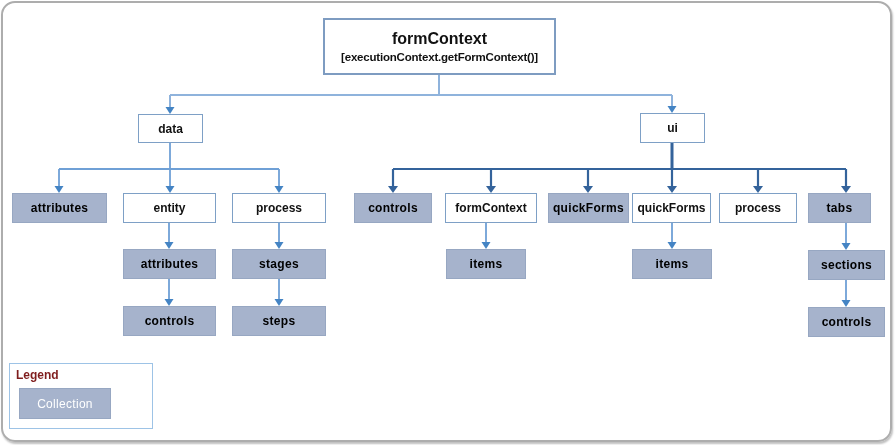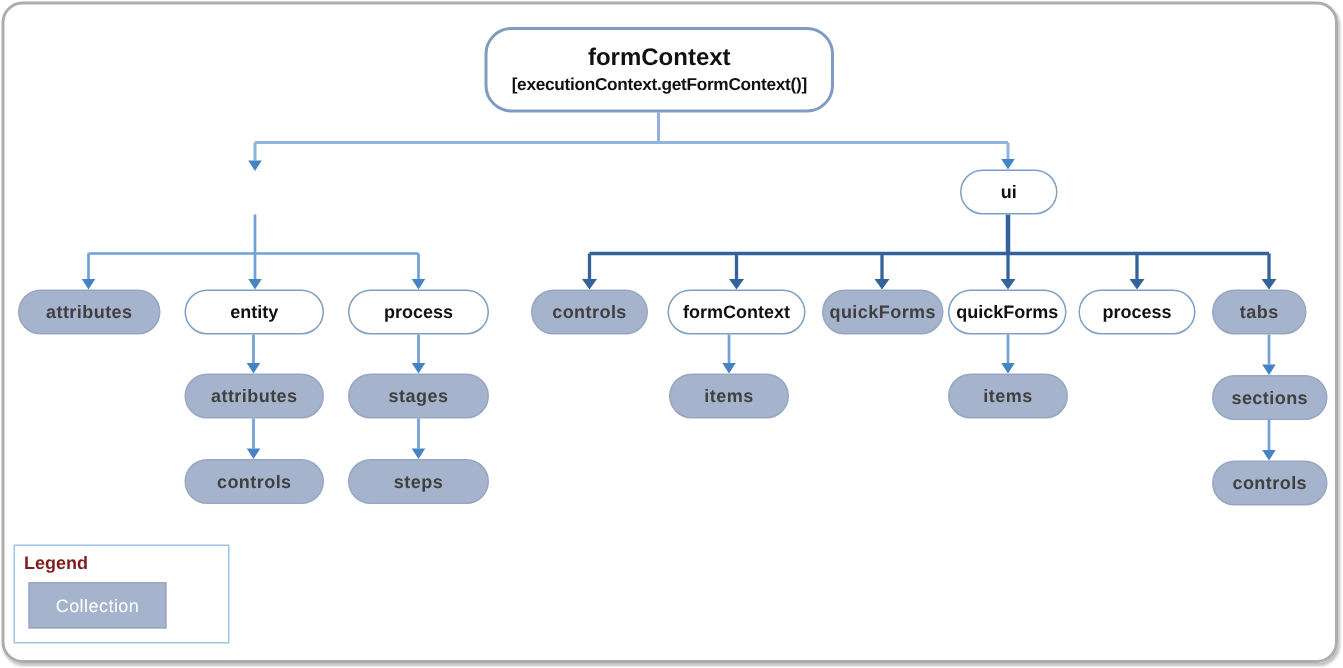--- a/index.html
+++ b/index.html
@@ -19,31 +19,30 @@
     pointer-events:none;
   }
   #wires{position:absolute;left:0;top:0;width:895px;height:445px;}
   .node{
     position:absolute;
     display:flex;align-items:center;justify-content:center;
     box-sizing:border-box;
     font-weight:bold;
     font-size:12px;
     text-align:center;
-    border-radius:18px;
   }
   .node.white{
     background:#ffffff;
     border:1.5px solid #7EA0C6;
     color:#111111;
   }
   .node.fill{
     background:#A6B3CC;
     border:1px solid #97A7C2;
-    color:#404040;
+    color:#000000;
     letter-spacing:0.3px;
   }
   .node.root{
     background:#ffffff;
     border:2px solid #7E9CC1;
     color:#111111;
     flex-direction:column;
     line-height:1.35;
   }
   .root-title{font-size:16px;font-weight:bold;}
@@ -133,20 +132,23 @@
       <polygon points="753,186 763,186 758,193"></polygon>
       <polygon points="841,186 851,186 846,193"></polygon>
     </g>
   </svg>
 
   <div class="node root" style="left:323px;top:18px;width:233px;height:57px">
     <span class="root-title">formContext</span>
     <span class="root-subtitle">[executionContext.getFormContext()]</span>
   </div>
 
+  <div class="node white" style="left:138px;top:114px;width:65px;height:29px">
+    <span>data</span>
+  </div>
   <div class="node white" style="left:640px;top:113px;width:65px;height:30px">
     <span>ui</span>
   </div>
 
   <div class="node fill" style="left:12px;top:193px;width:95px;height:30px">
     <span>attributes</span>
   </div>
   <div class="node white" style="left:123px;top:193px;width:93px;height:30px">
     <span>entity</span>
   </div>

